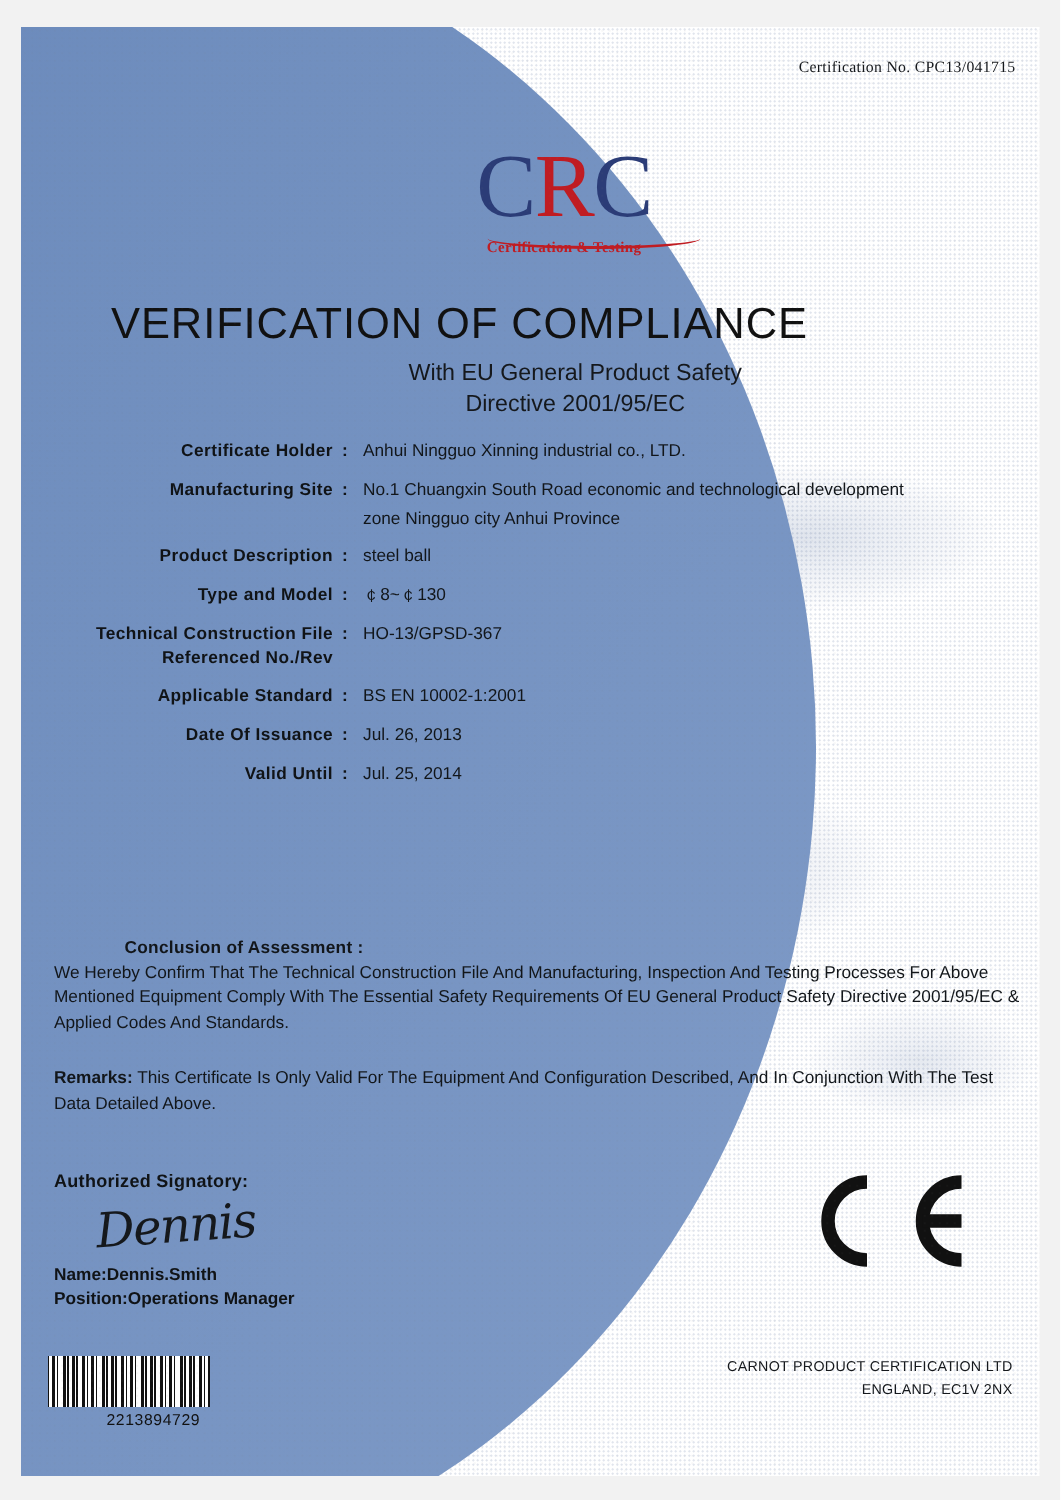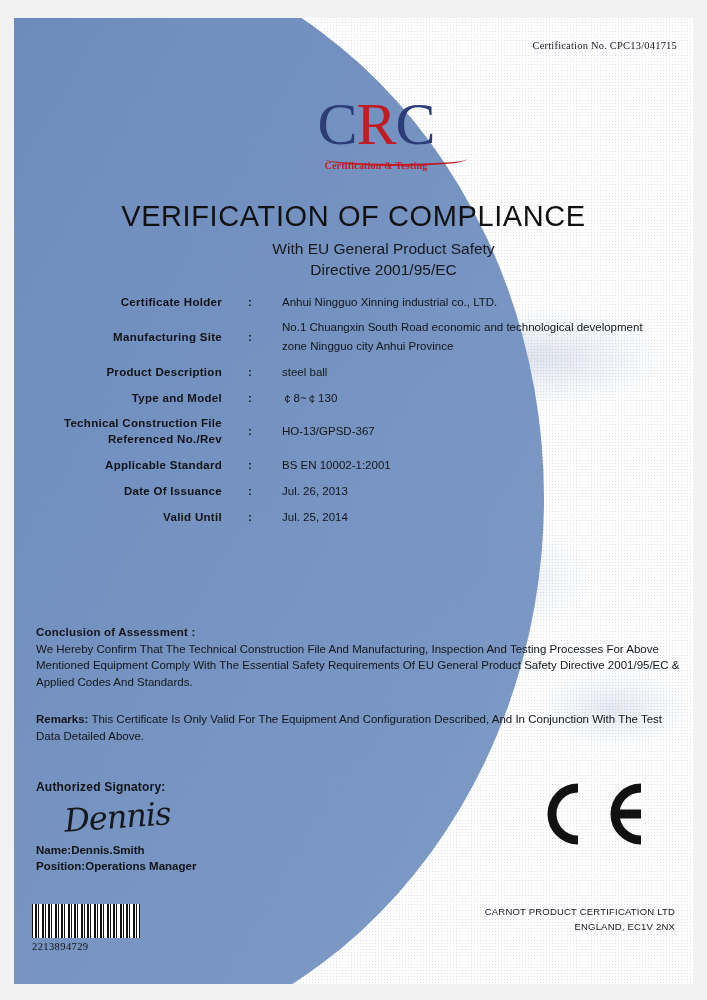--- a/index.html
+++ b/index.html
@@ -139,21 +139,22 @@
     font-weight: bold;
     color: #c01c22;
     letter-spacing: 0.2px;
   }
 
   .title-main {
     position: absolute;
     left: 0;
     top: 182px;
     width: 679px;
-    text-align: center;
+    text-align: left;
+    padding-left: 60px;
     box-sizing: border-box;
     font-size: 29px;
     letter-spacing: 0.6px;
     color: #111;
     font-family: "Liberation Sans", sans-serif;
   }
   .title-sub1 {
     position: absolute;
     left: 0;
     top: 222px;
@@ -179,24 +180,23 @@
   
   .fields {
     position: absolute;
     left: 0;
     top: 275px;
     width: 679px;
   }
   .field-row {
     position: relative;
     display: flex;
-    align-items: center;
+    align-items: flex-start;
     margin-bottom: 9px;
     min-height: 17px;
-    gap: 20px;
   }
   .field-label {
     width: 208px;
     text-align: right;
     font-size: 11.5px;
     font-weight: bold;
     color: #101316;
     letter-spacing: 0.3px;
     padding-right: 6px;
     line-height: 16px;
@@ -228,21 +228,21 @@
   .section {
     position: absolute;
     left: 22px;
     width: 645px;
     font-size: 11.5px;
     line-height: 16.5px;
     color: #12161a;
   }
   .section b { font-weight: bold; }
   .conclusion { top: 606px; }
-  .conclusion .head { font-weight: bold; letter-spacing: 0.2px; }
+  .conclusion .head { font-weight: bold; letter-spacing: 0.2px; margin-left: 47px; }
   .remarks { top: 693px; }
 
   .sig-block {
     position: absolute;
     left: 22px;
     top: 762px;
     width: 330px;
   }
   .sig-title {
     font-size: 12px;
@@ -311,21 +311,22 @@
         #111 0px, #111 1px, #fff 1px, #fff 3px,
         #111 3px, #111 5px, #fff 5px, #fff 6px,
         #111 6px, #111 7px, #fff 7px, #fff 10px,
         #111 10px, #111 12px, #fff 12px, #fff 13px);
   }
   .barcode-num {
     font-size: 10.5px;
     margin-top: 3px;
     letter-spacing: 0.4px;
     color: #111;
-    font-family: Liberation Serif, serif;
+    font-family: Liberation Sans, sans-serif;
+    margin-left: 39px;
   }
 
   
   .speckle {
     position: absolute;
     left: 0; top: 0; right: 0; bottom: 0;
     pointer-events: none;
     background-image:
       radial-gradient(rgba(120,120,120,0.12) 0.5px, rgba(255,255,255,0) 0.6px);
     background-size: 5px 5px;

